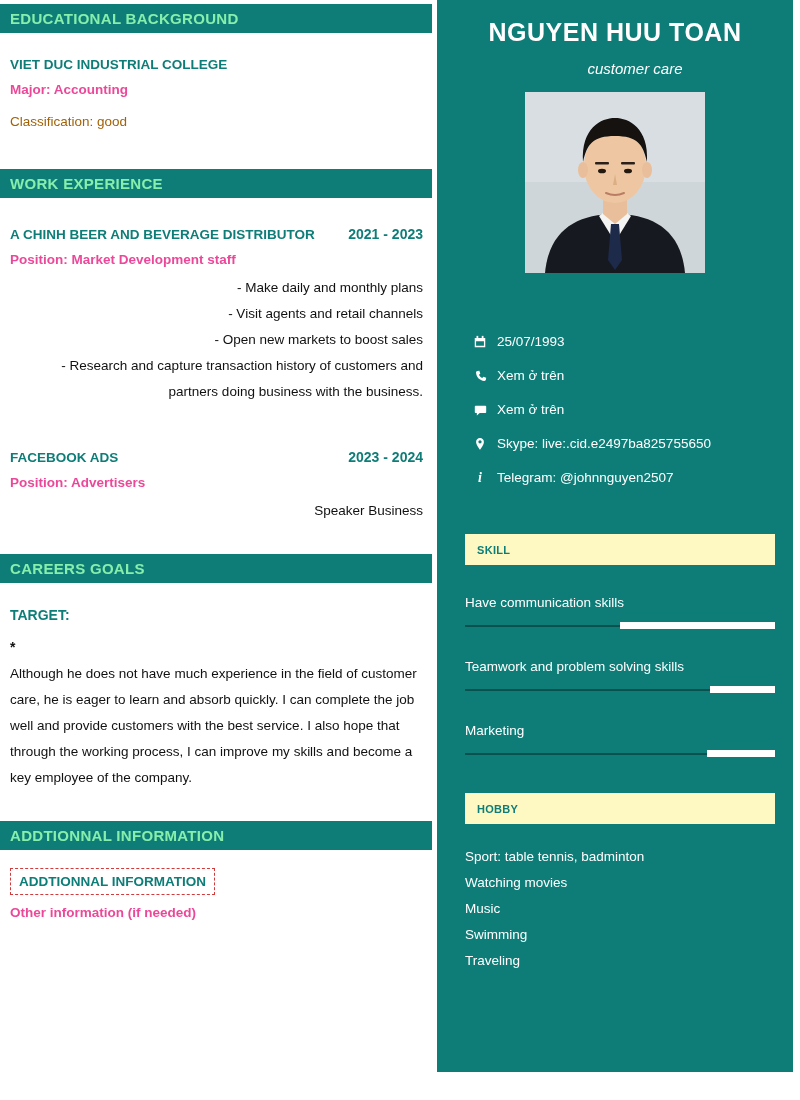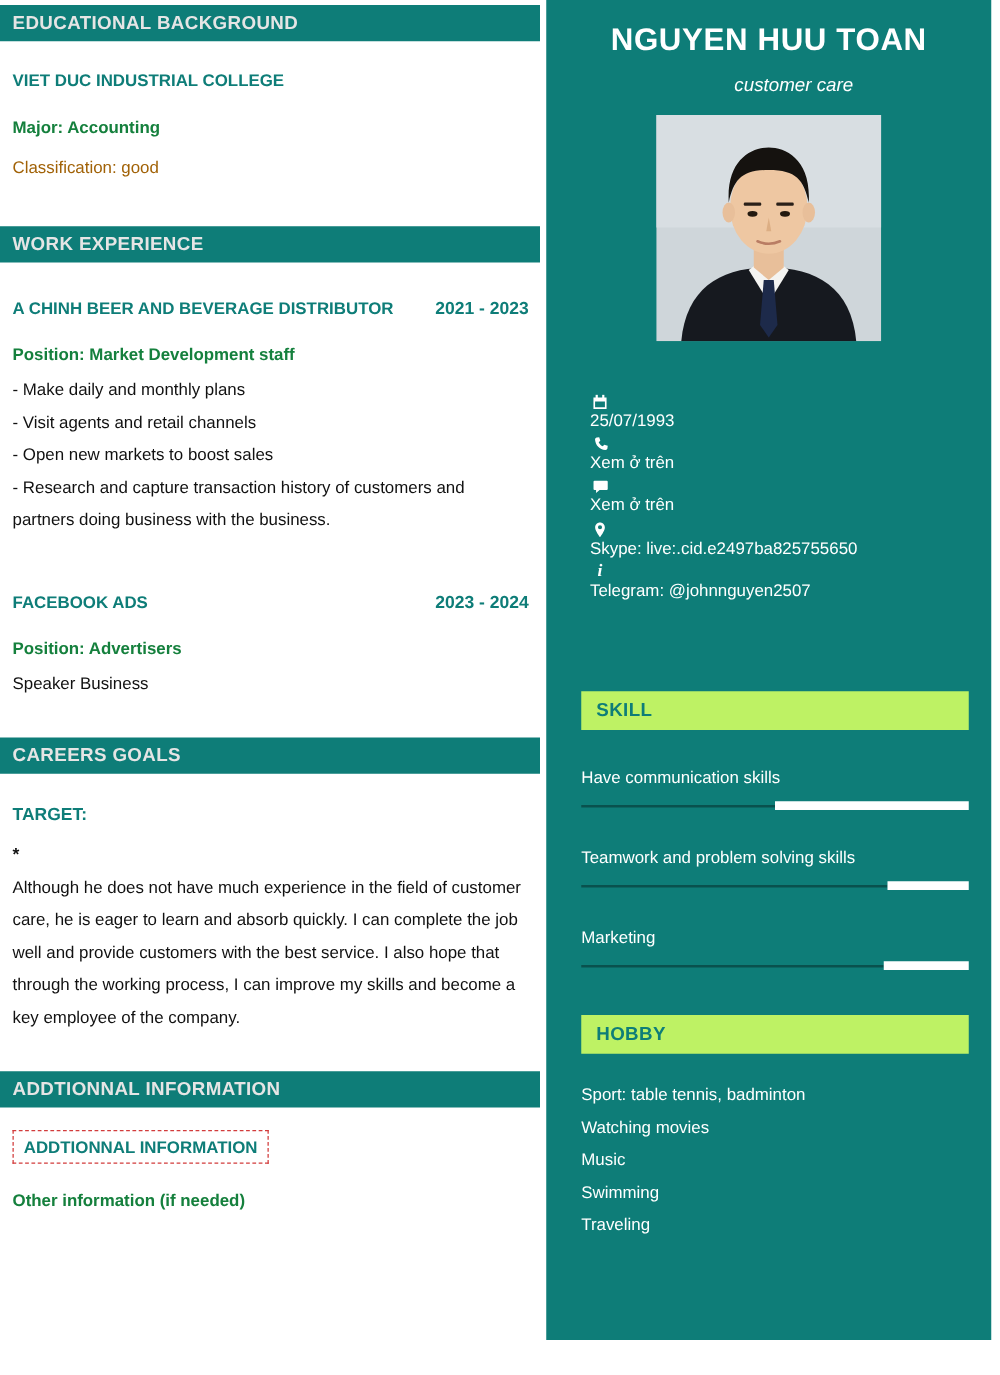--- a/index.html
+++ b/index.html
@@ -3,52 +3,52 @@
 <meta charset="utf-8">
 <style>
   :root{ --teal:#0E7D78; --accent-red:#D23B3B; }
   *{margin:0;padding:0;box-sizing:border-box;}
   html,body{width:800px;height:1100px;}
   body{font-family:"Liberation Sans",sans-serif;background:#fff;overflow:hidden;}
   .page{display:flex;width:800px;height:1100px;background:#fff;}
 
   
   .left{width:437px;height:100%;background:#fff;padding-top:4px;}
-  .sec-header{background:var(--teal);color:#e5e5e5;font-weight:bold;font-size:15px;
+  .sec-header{background:var(--teal);color:#86efac;font-weight:bold;font-size:15px;
     letter-spacing:.3px;height:29px;display:flex;align-items:center;
     padding:0 10px;margin-right:5px;}
   .sec-body{padding:0 14px 0 10px;}
   .org{color:var(--teal);font-weight:bold;font-size:13.5px;}
   .edu-org{margin-top:24px;}
-  .bold-line{font-weight:bold;font-size:13.5px;color:#15803d;margin-top:22px;}
+  .bold-line{font-weight:bold;font-size:13.5px;color:#ec4899;margin-top:10px;}
   .plain-line{font-size:13.5px;color:#a16207;margin-top:17px;}
   .job-head{display:flex;justify-content:space-between;align-items:baseline;margin-top:28px;}
   .date{color:var(--teal);font-weight:bold;font-size:14px;white-space:nowrap;}
-  .detail{font-size:13.5px;color:#111;line-height:26px;}
+  .detail{font-size:13.5px;color:#111;line-height:26px;text-align:right;}
   .details{margin-top:8px;}
   .goal-target{color:var(--teal);font-weight:bold;font-size:14px;margin-top:24px;}
   .goal-star{font-weight:bold;font-size:14px;margin-top:16px;color:#111;}
   .goal-text{font-size:13.5px;color:#111;line-height:26px;margin-top:6px;}
   .selected-box{display:inline-block;margin-top:18px;padding:5px 8px;
     border:1.5px dashed var(--accent-red);color:var(--teal);font-weight:bold;font-size:13.5px;}
   .mt-40{margin-top:40px;}
   .mt-30{margin-top:30px;}
 
   
   .right{flex:1;background:var(--teal);height:1072px;margin-right:7px;color:#fff;}
   .name{margin-top:18px;text-align:center;font-size:25px;font-weight:bold;letter-spacing:.5px;}
   .job-title{margin-top:13px;text-align:center;font-style:italic;font-size:15px;margin-left:40px;}
   .photo-wrap{width:180px;height:181px;margin:15px auto 0;}
   .photo-wrap svg{display:block;width:100%;height:100%;}
   .contacts{margin-top:42px;padding:0 18px 0 35px;}
-  .contact-row{display:flex;align-items:flex-start;height:34px;font-size:13.5px;flex-direction:column;}
+  .contact-row{display:flex;align-items:flex-end;height:34px;font-size:13.5px;}
   .c-icon{width:16px;display:flex;justify-content:center;margin-right:9px;flex:none;}
   .i-glyph{font-family:"Liberation Serif",serif;font-style:italic;font-weight:bold;font-size:14px;line-height:1;}
-  .panel-header{margin:68px 18px 0 28px;background:#bef264;color:var(--teal);
-    font-weight:bold;font-size:15px;letter-spacing:.3px;height:31px;
+  .panel-header{margin:49px 18px 0 28px;background:#fef9c3;color:var(--teal);
+    font-weight:bold;font-size:11px;letter-spacing:.3px;height:31px;
     display:flex;align-items:center;padding:0 12px;}
   .panel-header.hobby-h{margin-top:36px;}
   .skills{padding:0 18px 0 28px;}
   .skill-label{margin-top:30px;font-size:13.5px;}
   .skill-bar{position:relative;height:7px;margin-top:12px;}
   .skill-bar .fill-line{position:absolute;left:0;bottom:2px;height:2px;background:rgba(0,0,0,.35);}
   .skill-bar .rest{position:absolute;top:0;bottom:0;right:0;background:#fff;}
   .hobbies{padding:0 18px 0 28px;margin-top:20px;}
   .hobby-item{font-size:13.5px;line-height:26px;}
 </style>

